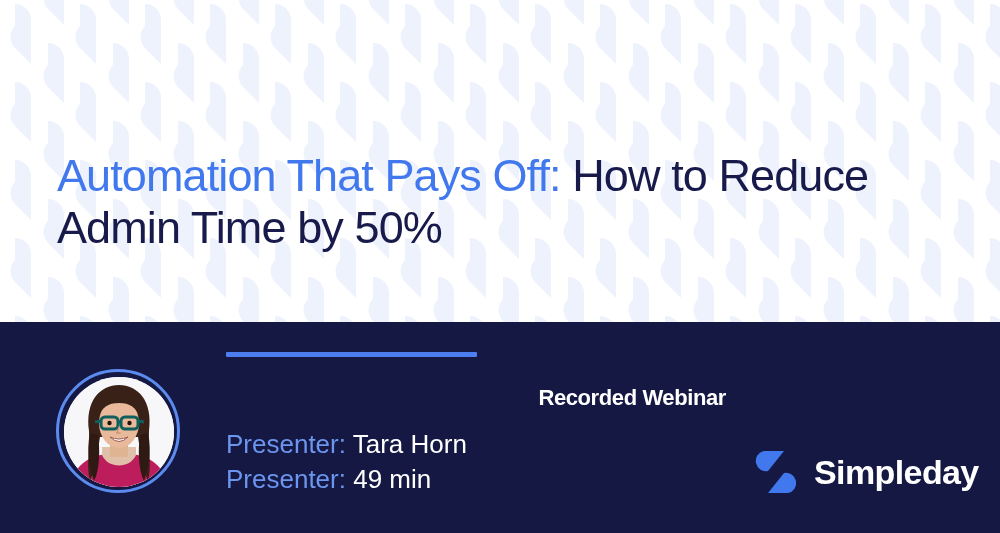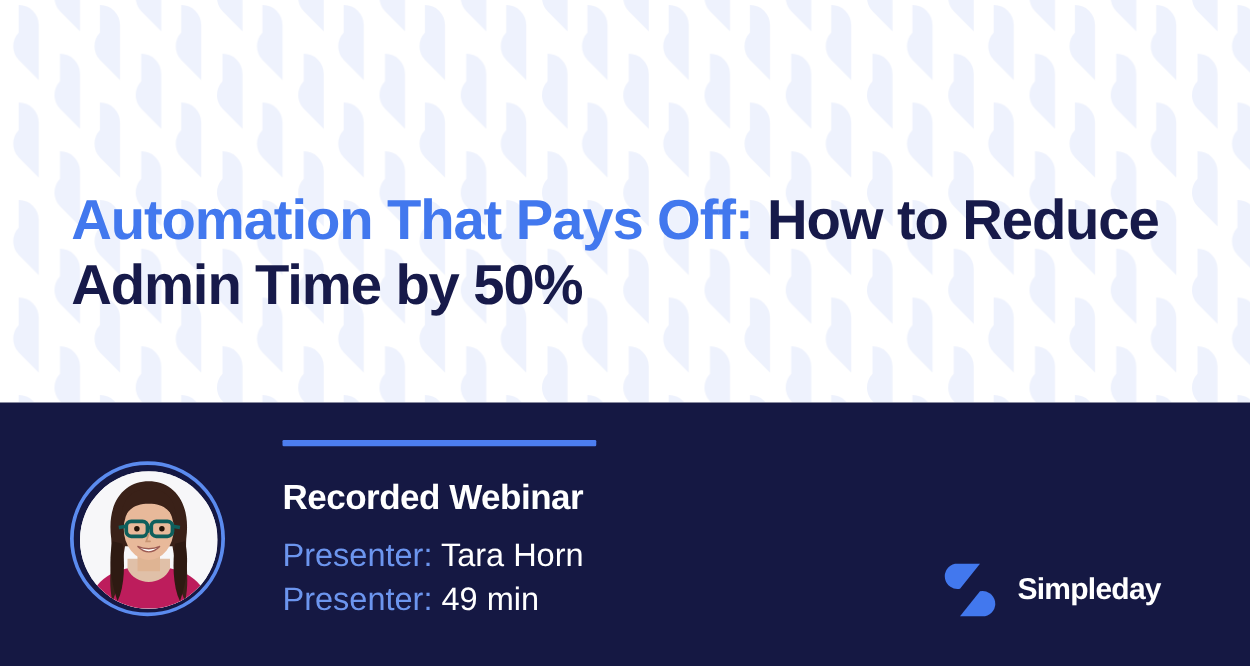--- a/index.html
+++ b/index.html
@@ -53,21 +53,21 @@
     left: 57px;
     top: 150px;
     width: 880px;
   }
 
   .headline {
     margin: 0;
     font-family: "Liberation Sans", sans-serif;
     font-size: 45px;
     line-height: 52px;
-    font-weight: 700;
+    font-weight: 400;
     letter-spacing: -0.9px;
     color: #171a4a;
     white-space: pre-wrap;
   }
   .headline .accent {
     color: #4278ee;
   }
 
   
   #info-bar {
@@ -115,25 +115,26 @@
   #accent-rule {
     width: 251px;
     height: 5px;
     background: #4d7ef0;
     border-radius: 1px;
     margin: 0 0 24px 0;
   }
   #kicker {
     margin: 0 0 14px 0;
     font-family: "Liberation Sans", sans-serif;
-    font-size: 28px;
+    font-size: 22px;
     line-height: 34px;
     font-weight: 700;
     letter-spacing: -0.4px;
     color: #ffffff;
+    text-align: right;
   }
   .meta-line {
     margin: 0 0 5px 0;
     font-family: "Liberation Sans", sans-serif;
     font-size: 26px;
     line-height: 30px;
     font-weight: 400;
     color: #ffffff;
     white-space: pre;
   }
@@ -147,21 +148,21 @@
     left: 752px;
     top: 449px;
     height: 46px;
     display: flex;
     align-items: center;
     gap: 14px;
   }
   #logo-mark { display: block; }
   #logo-word {
     font-family: "Liberation Sans", sans-serif;
-    font-size: 24px;
+    font-size: 34px;
     line-height: 34px;
     font-weight: 700;
     letter-spacing: -0.6px;
     color: #ffffff;
   }
 </style>
 </head>
 <body>
 
 <div id="banner">

